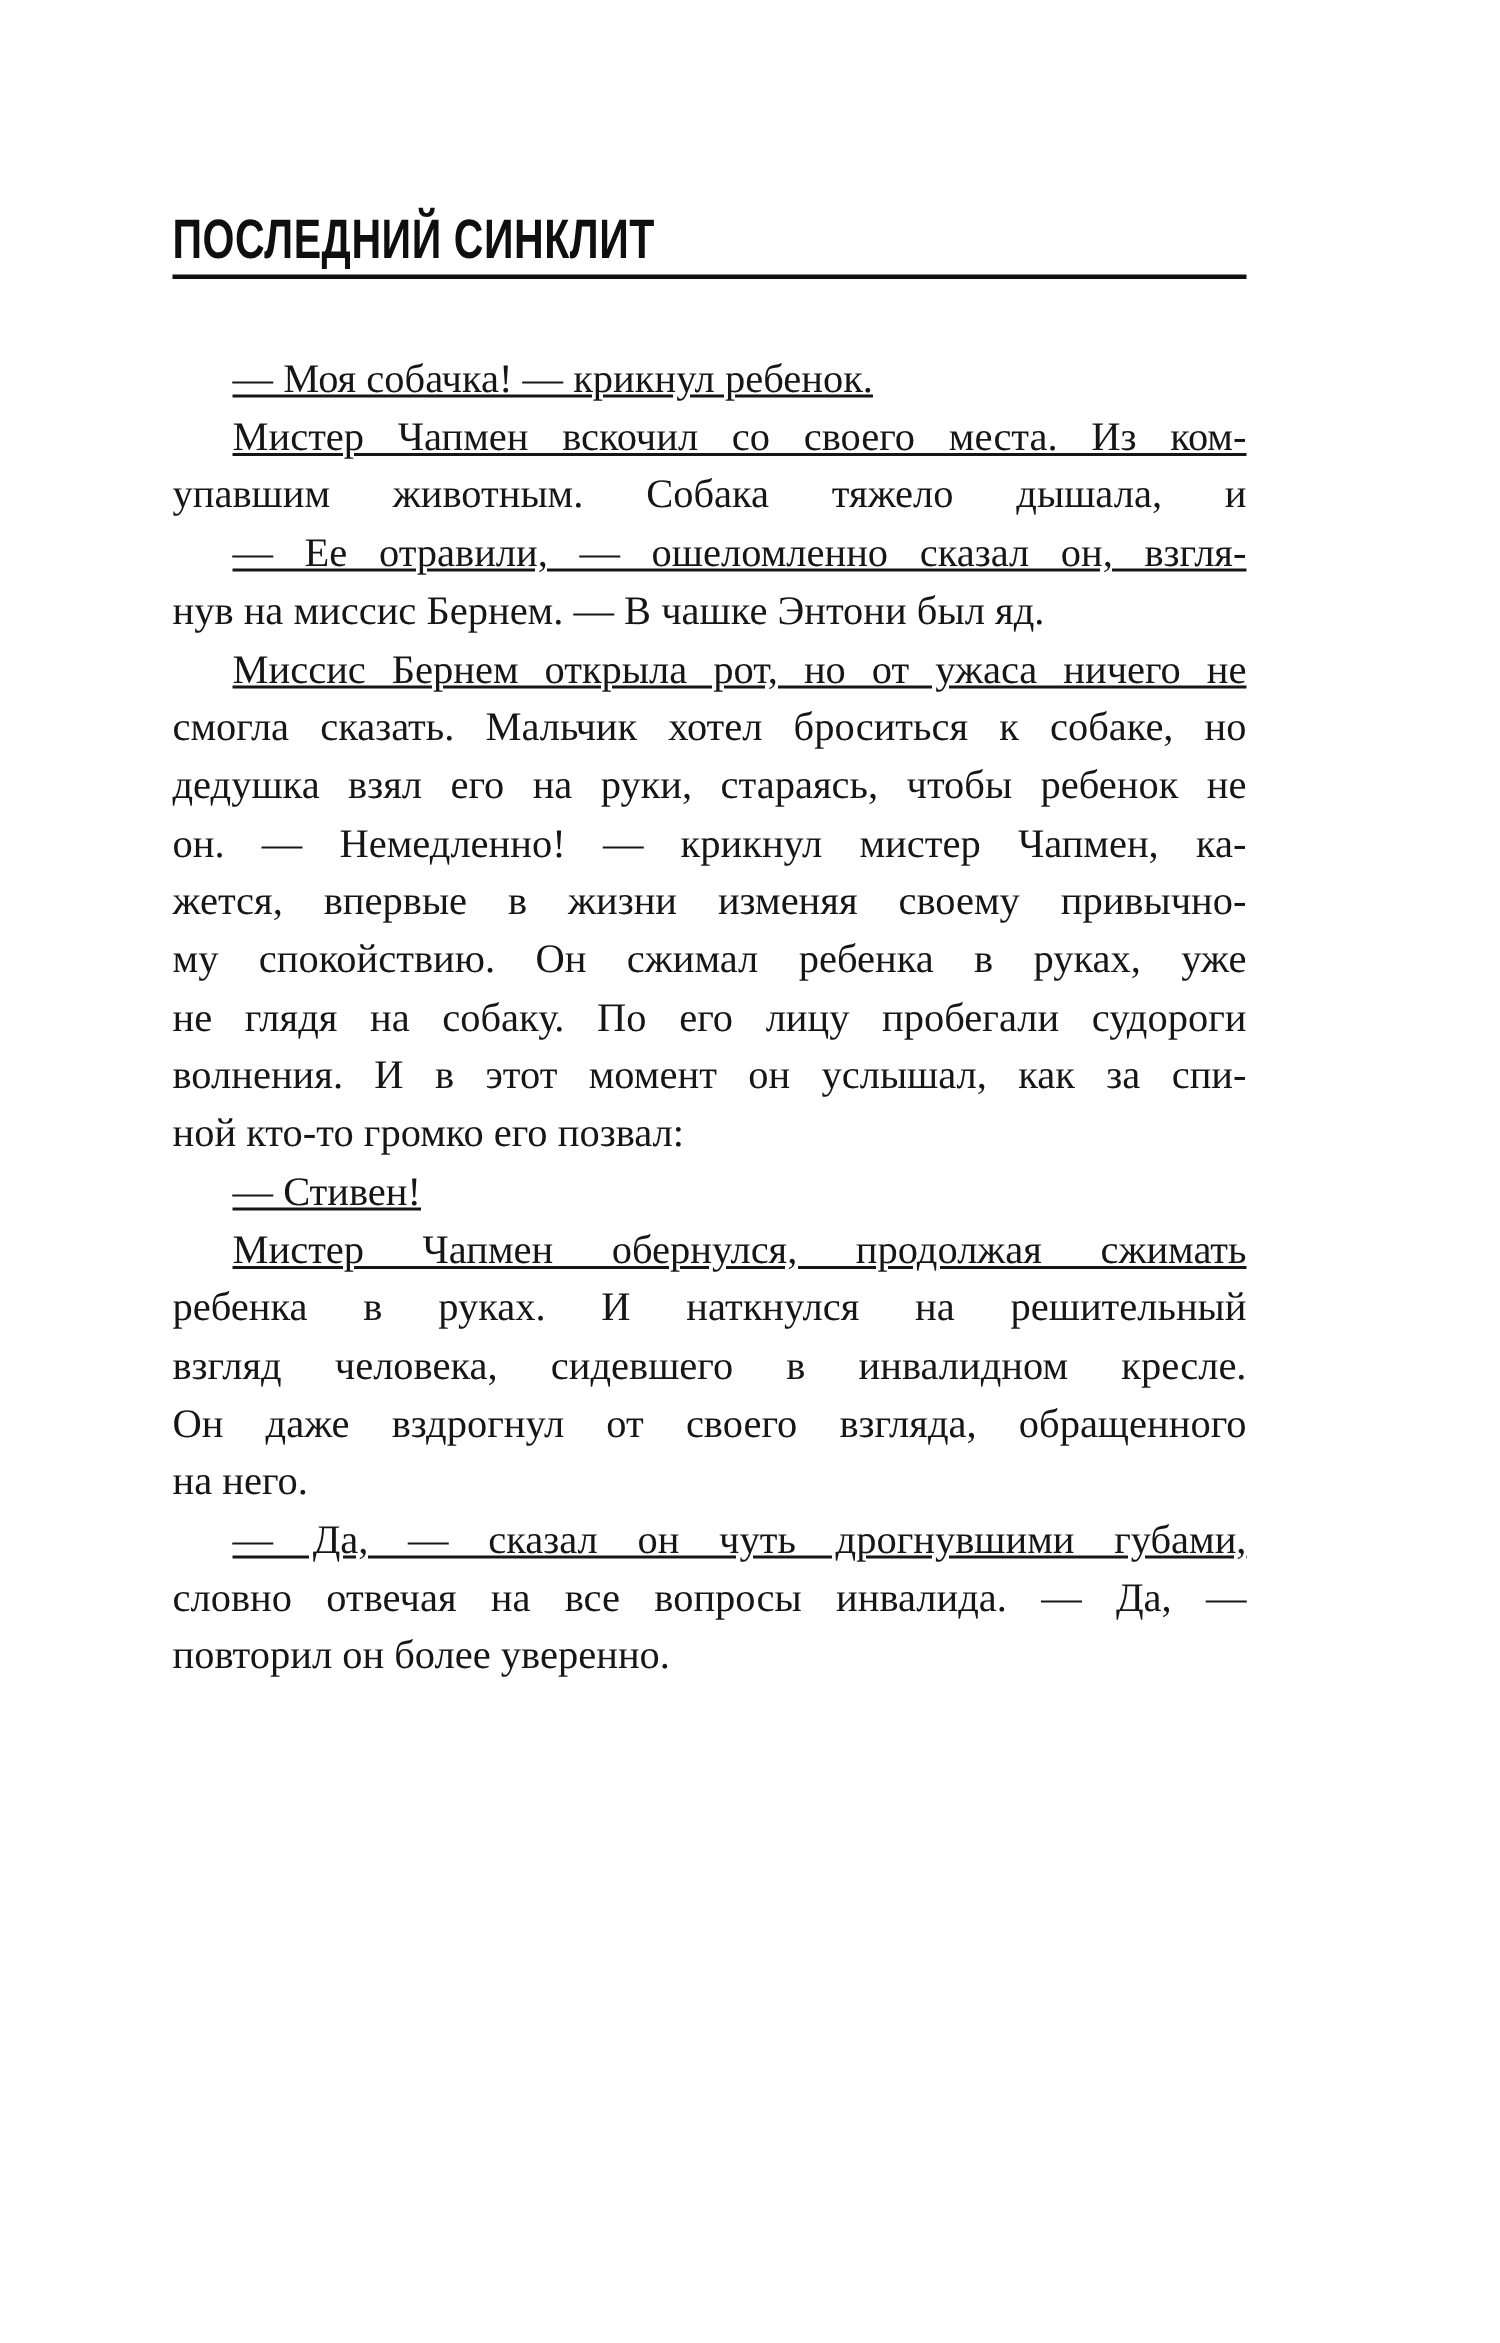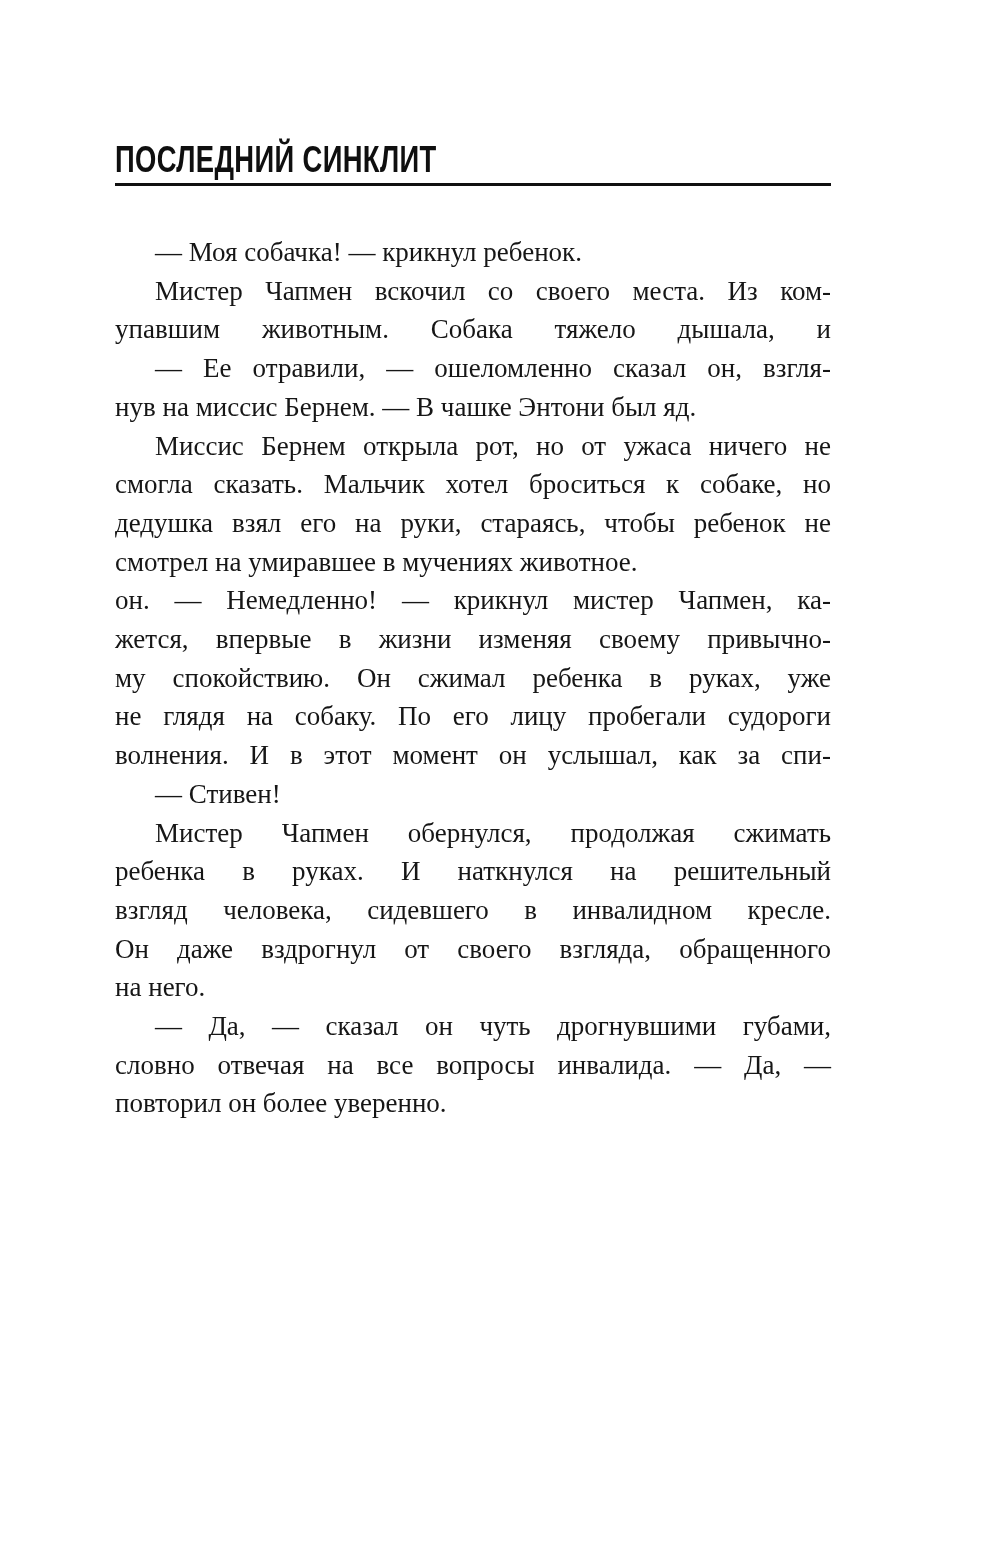--- a/index.html
+++ b/index.html
@@ -56,20 +56,21 @@
   .line {
     text-align: justify;
     text-align-last: justify;
     white-space: normal;
   }
   .line.last {
     text-align-last: left;
   }
   .line.first {
     text-indent: 40px;
+    text-decoration: underline;
   }
 </style>
 </head>
 <body style="background: rgb(255, 255, 255);">
 
 <div class="page">
   <div class="chapter-title">ПОСЛЕДНИЙ СИНКЛИТ</div>
   <div class="header-rule" style="background: rgb(16, 16, 16);"></div>
   <div class="text-block" style="color: rgb(22, 22, 22);">
       <div class="paragraph">
@@ -80,28 +81,28 @@
         <div class="line">упавшим животным. Собака тяжело дышала, и</div>
       </div>
       <div class="paragraph">
         <div class="line first">— Ее отравили, — ошеломленно сказал он, взгля-</div>
         <div class="line last">нув на миссис Бернем. — В чашке Энтони был яд.</div>
       </div>
       <div class="paragraph">
         <div class="line first">Миссис Бернем открыла рот, но от ужаса ничего не</div>
         <div class="line">смогла сказать. Мальчик хотел броситься к собаке, но</div>
         <div class="line">дедушка взял его на руки, стараясь, чтобы ребенок не</div>
-        <div class="line last">смотрел на умиравшее в мучениях животное.</div>
       </div>
       <div class="paragraph">
         <div class="line">он. — Немедленно! — крикнул мистер Чапмен, ка-</div>
         <div class="line">жется, впервые в жизни изменяя своему привычно-</div>
         <div class="line">му спокойствию. Он сжимал ребенка в руках, уже</div>
         <div class="line">не глядя на собаку. По его лицу пробегали судороги</div>
         <div class="line">волнения. И в этот момент он услышал, как за спи-</div>
+        <div class="line last">ной кто-то громко его позвал:</div>
       </div>
       <div class="paragraph">
         <div class="line first last">— Стивен!</div>
       </div>
       <div class="paragraph">
         <div class="line first">Мистер Чапмен обернулся, продолжая сжимать</div>
         <div class="line">ребенка в руках. И наткнулся на решительный</div>
         <div class="line">взгляд человека, сидевшего в инвалидном кресле.</div>
         <div class="line">Он даже вздрогнул от своего взгляда, обращенного</div>
         <div class="line last">на него.</div>

